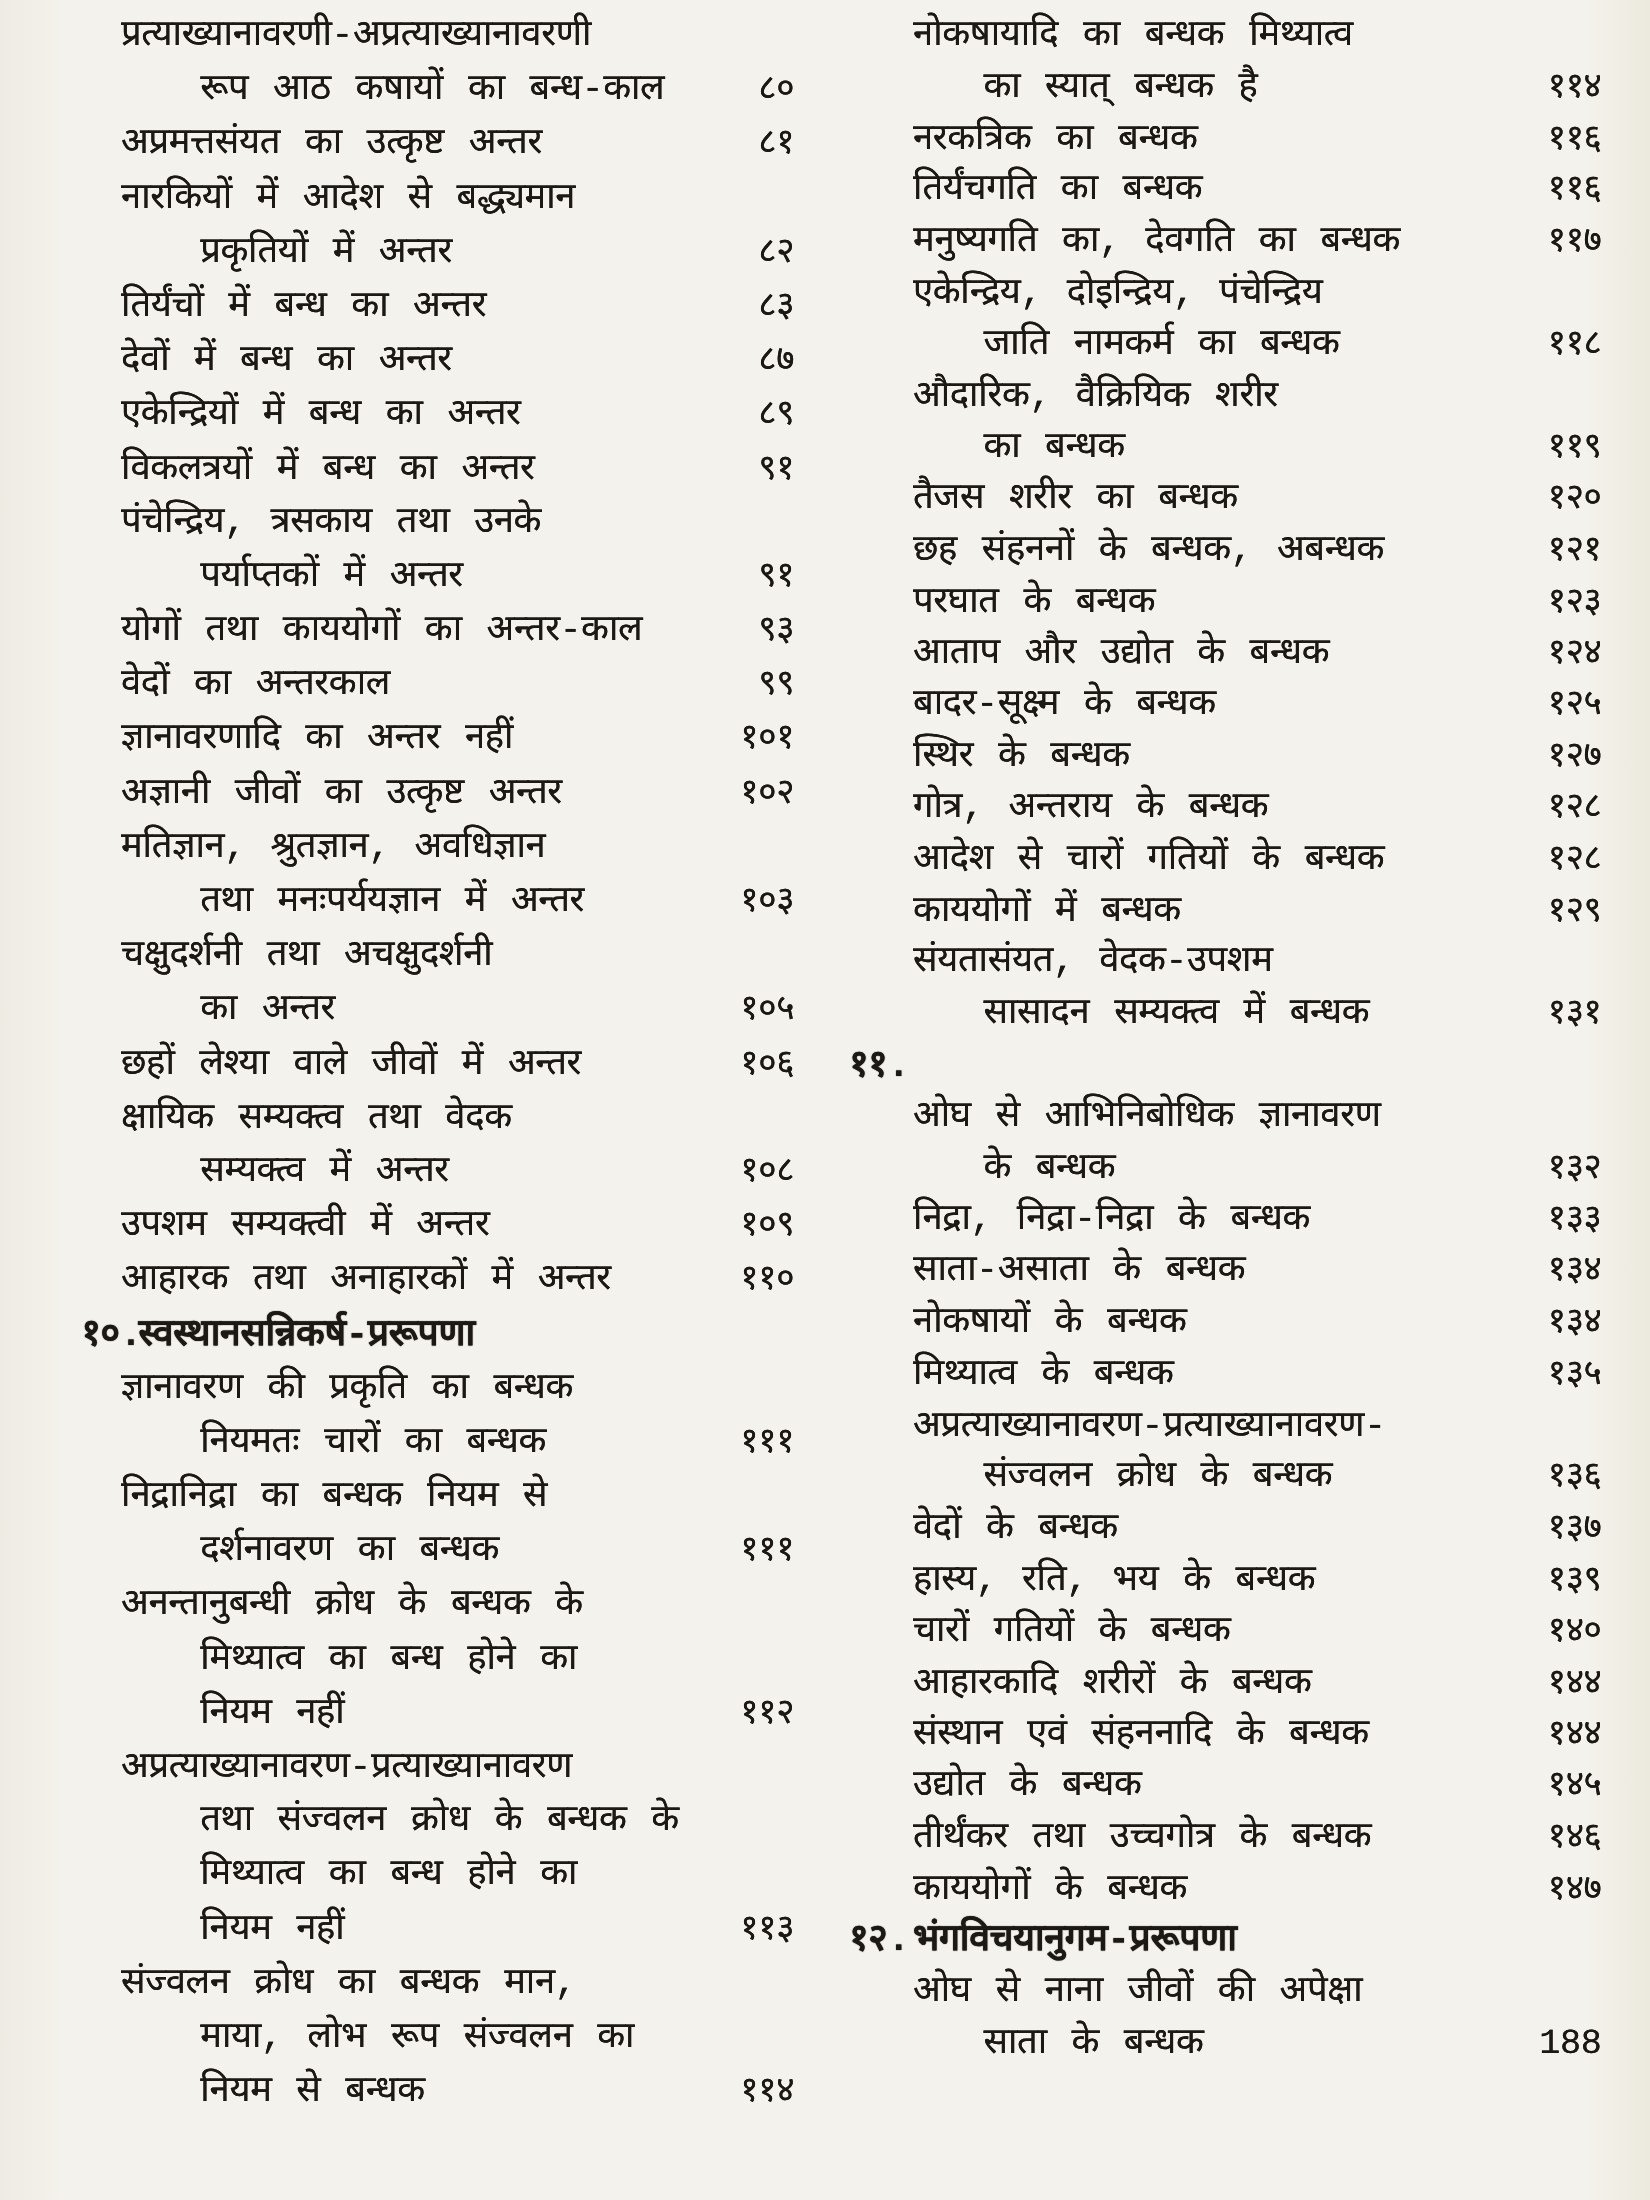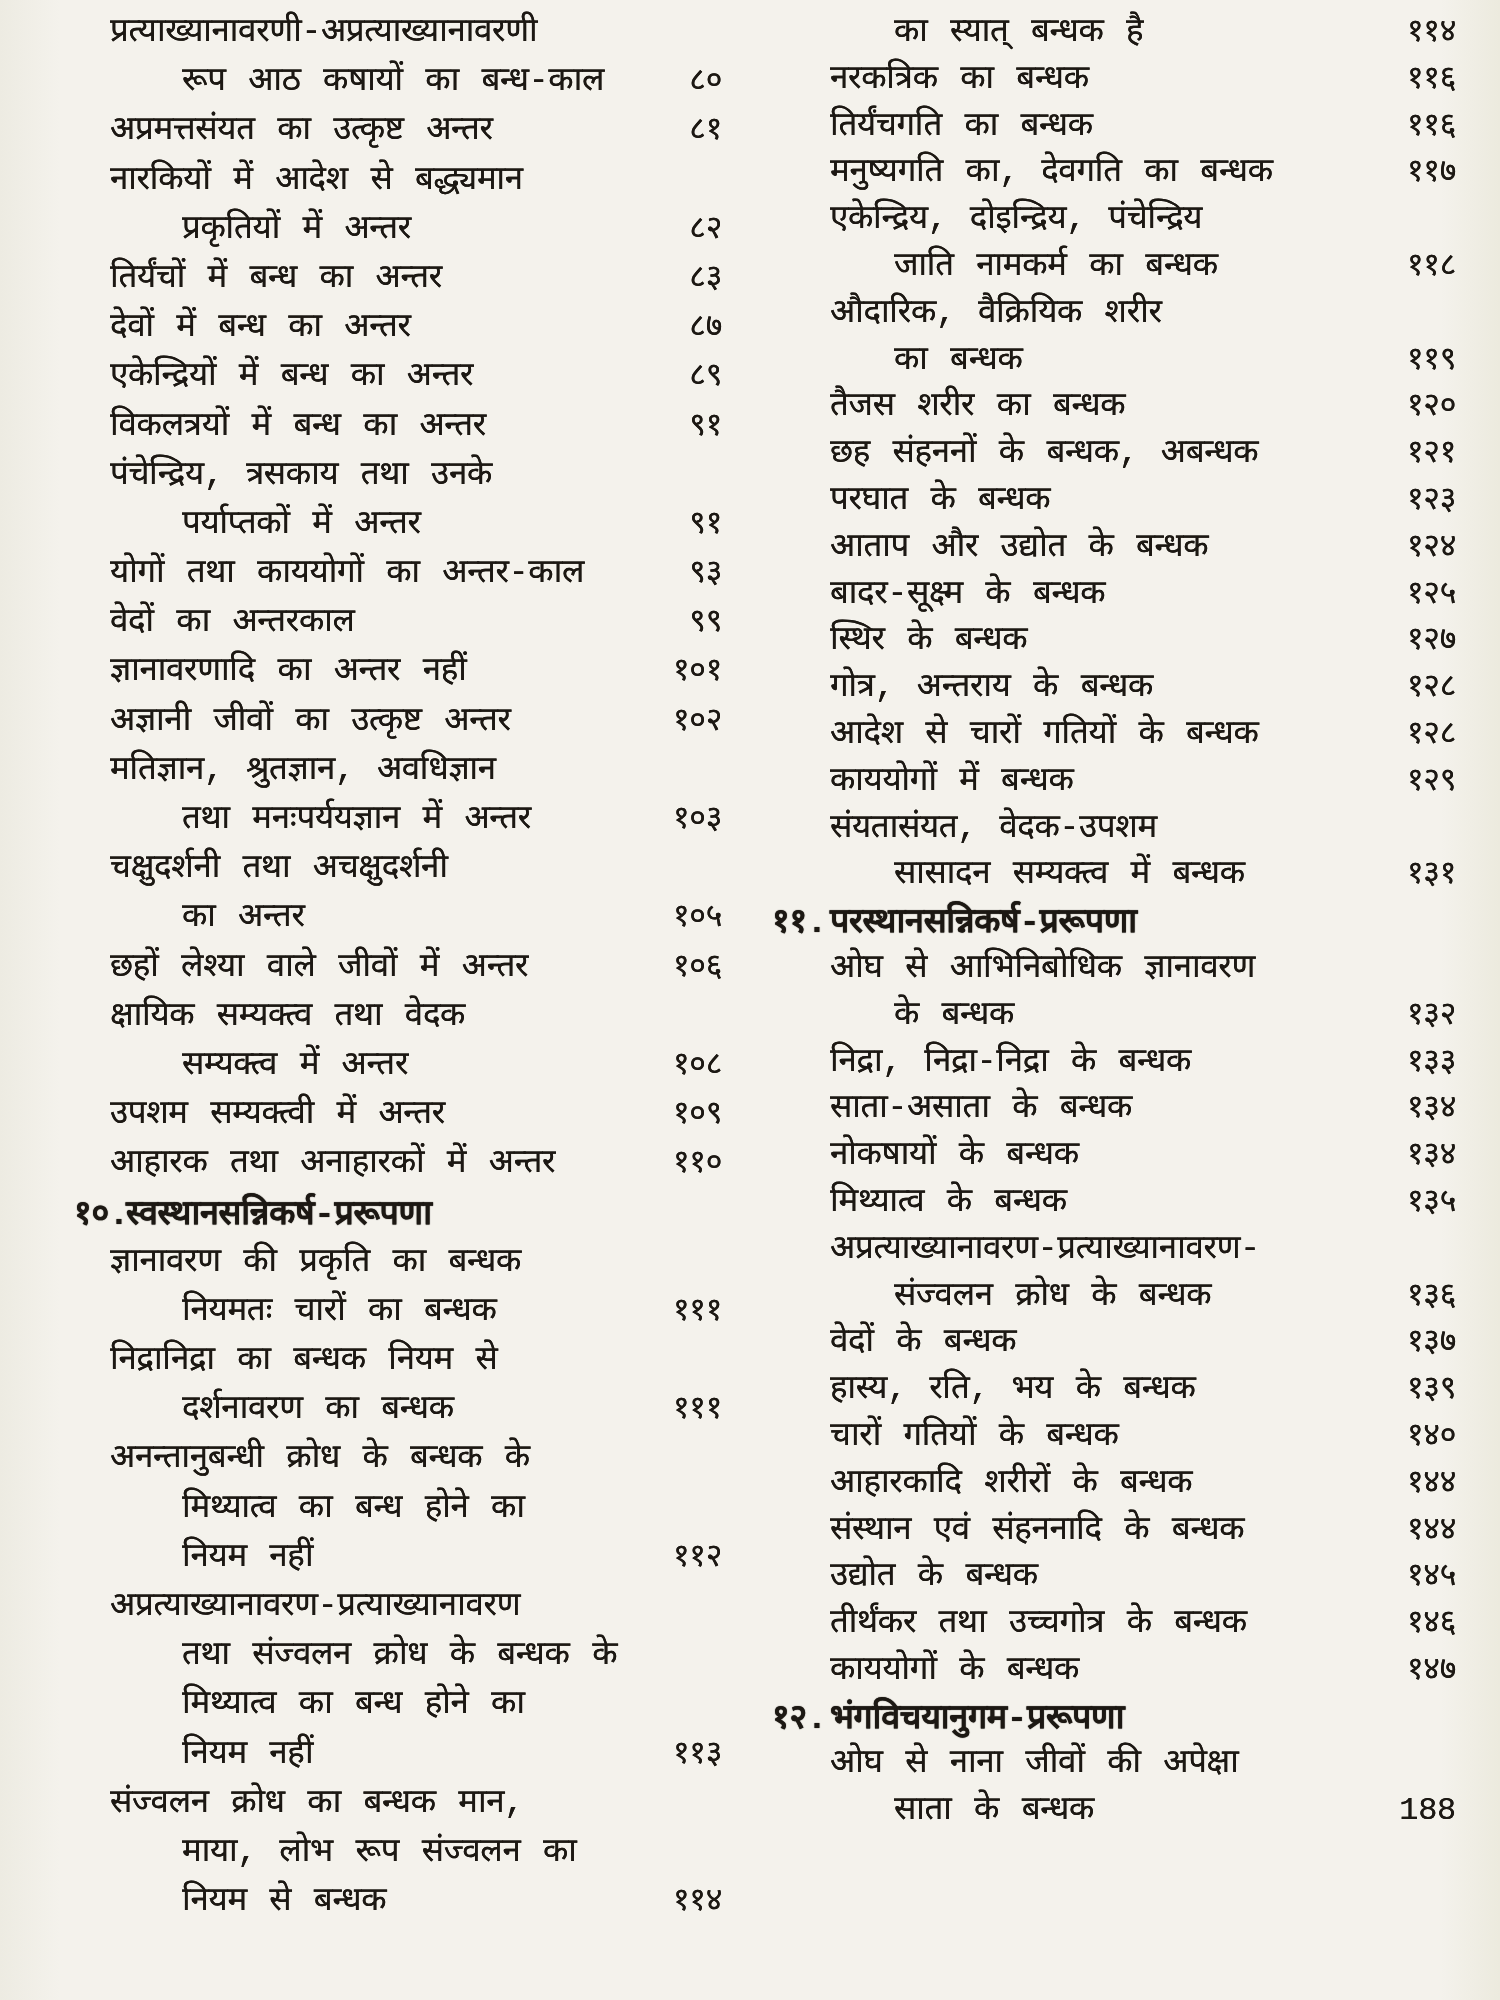--- a/index.html
+++ b/index.html
@@ -177,20 +177,23 @@
       <div class="tline">
         <span class="txt ind1">माया, लोभ रूप संज्वलन का</span>
       </div>
       <div class="tline">
         <span class="txt ind1">नियम से बन्धक</span>
         <span class="num">११४</span>
       </div>
     </div>
   <div class="col col-right" id="col-1">
       <div class="tline">
+        <span class="txt ind0">नोकषायादि का बन्धक मिथ्यात्व</span>
+      </div>
+      <div class="tline">
         <span class="txt ind1">का स्यात् बन्धक है</span>
         <span class="num">११४</span>
       </div>
       <div class="tline">
         <span class="txt ind0">नरकत्रिक का बन्धक</span>
         <span class="num">११६</span>
       </div>
       <div class="tline">
         <span class="txt ind0">तिर्यंचगति का बन्धक</span>
         <span class="num">११६</span>
@@ -251,21 +254,20 @@
       </div>
       <div class="tline">
         <span class="txt ind0">संयतासंयत, वेदक-उपशम</span>
       </div>
       <div class="tline">
         <span class="txt ind1">सासादन सम्यक्त्व में बन्धक</span>
         <span class="num">१३१</span>
       </div>
       <div class="tline section">
         <span class="secnum">११.</span>
-        <span class="txt">परस्थानसन्निकर्ष-प्ररूपणा</span>
       </div>
       <div class="tline">
         <span class="txt ind0">ओघ से आभिनिबोधिक ज्ञानावरण</span>
       </div>
       <div class="tline">
         <span class="txt ind1">के बन्धक</span>
         <span class="num">१३२</span>
       </div>
       <div class="tline">
         <span class="txt ind0">निद्रा, निद्रा-निद्रा के बन्धक</span>

